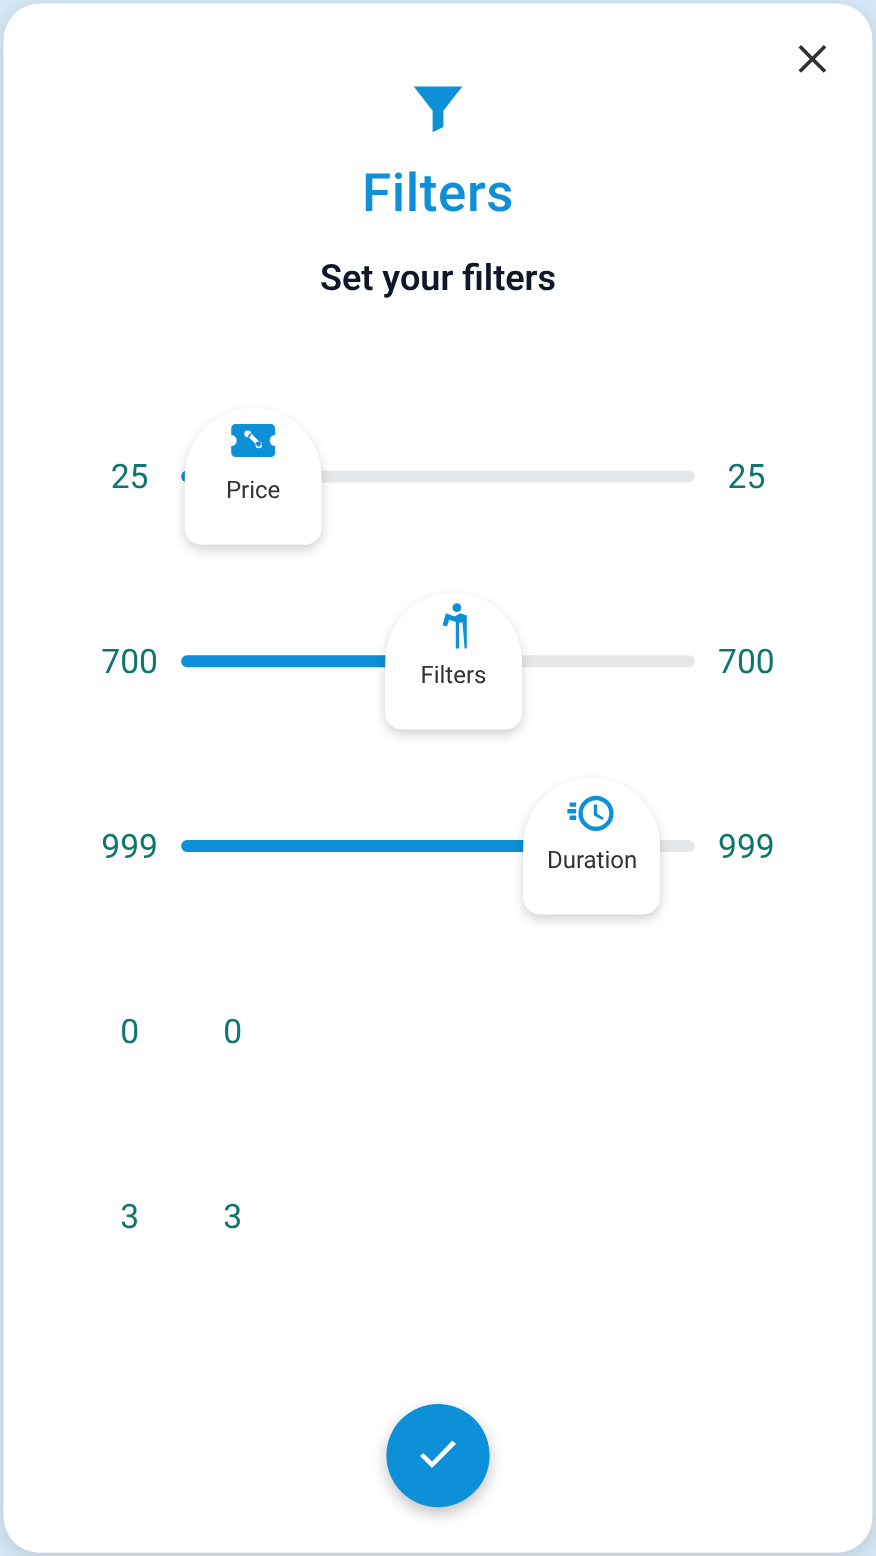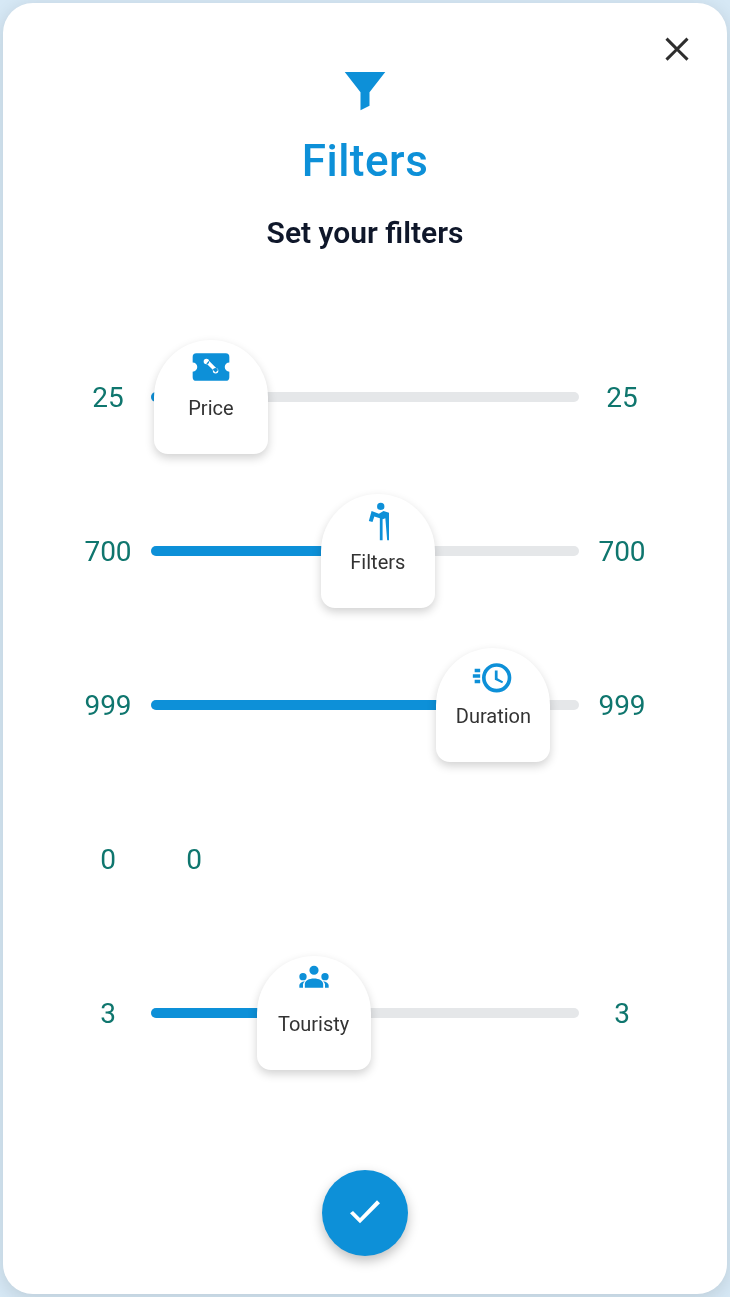--- a/index.html
+++ b/index.html
@@ -214,32 +214,20 @@
       <div class="val-right">999</div>
     </div>
 
     <div class="slider-row">
       <div class="val-left">0</div>
       <div class="val-right">0</div>
     </div>
 
     <div class="slider-row">
       <div class="val-left">3</div>
-      <div class="track-wrap">
-        <div class="track-bg"></div>
-        <div class="track-fill" style="width:38%"></div>
-        <div class="thumb" style="left:38%">
-          <div class="thumb-icon">
-            <svg viewBox="0 0 24 24">
-                <path d="M12 7a2.5 2.5 0 1 0-2.5-2.5A2.5 2.5 0 0 0 12 7zm-6 3a2 2 0 1 0-2-2 2 2 0 0 0 2 2zm12 0a2 2 0 1 0-2-2 2 2 0 0 0 2 2zM12 9c-2.7 0-5 1.2-5 3v2h10v-2c0-1.8-2.3-3-5-3zM4 14v-1.3c0-1 1.3-1.9 3-2.2A4.6 4.6 0 0 0 6 12v2zm16 0h-2v-2a4.6 4.6 0 0 0-1-1.5c1.7.3 3 1.2 3 2.2z"></path>
-              </svg>
-          </div>
-          <div class="thumb-label">Touristy</div>
-        </div>
-      </div>
       <div class="val-right">3</div>
     </div>
 
   </div>
 
   <div class="confirm-btn">
     <span>
       <svg viewBox="0 0 24 24">
           <path d="M9 16.2l-4.2-4.2L3 13.4 9 19.4 21 7.4l-1.8-1.8z" fill="#fff"></path>
         </svg>

